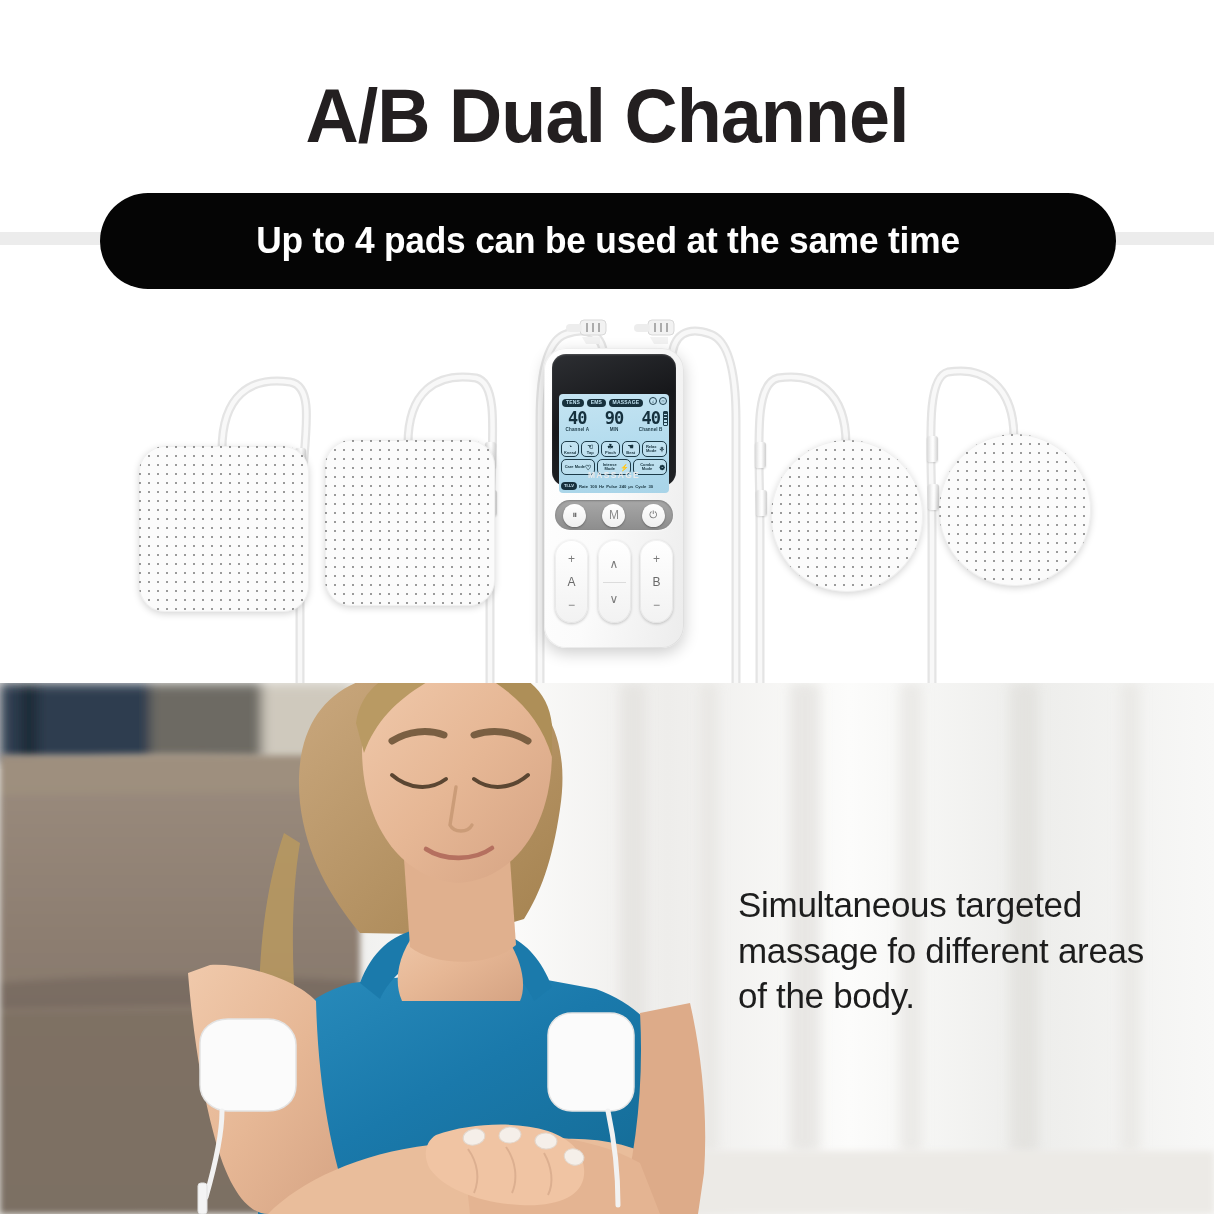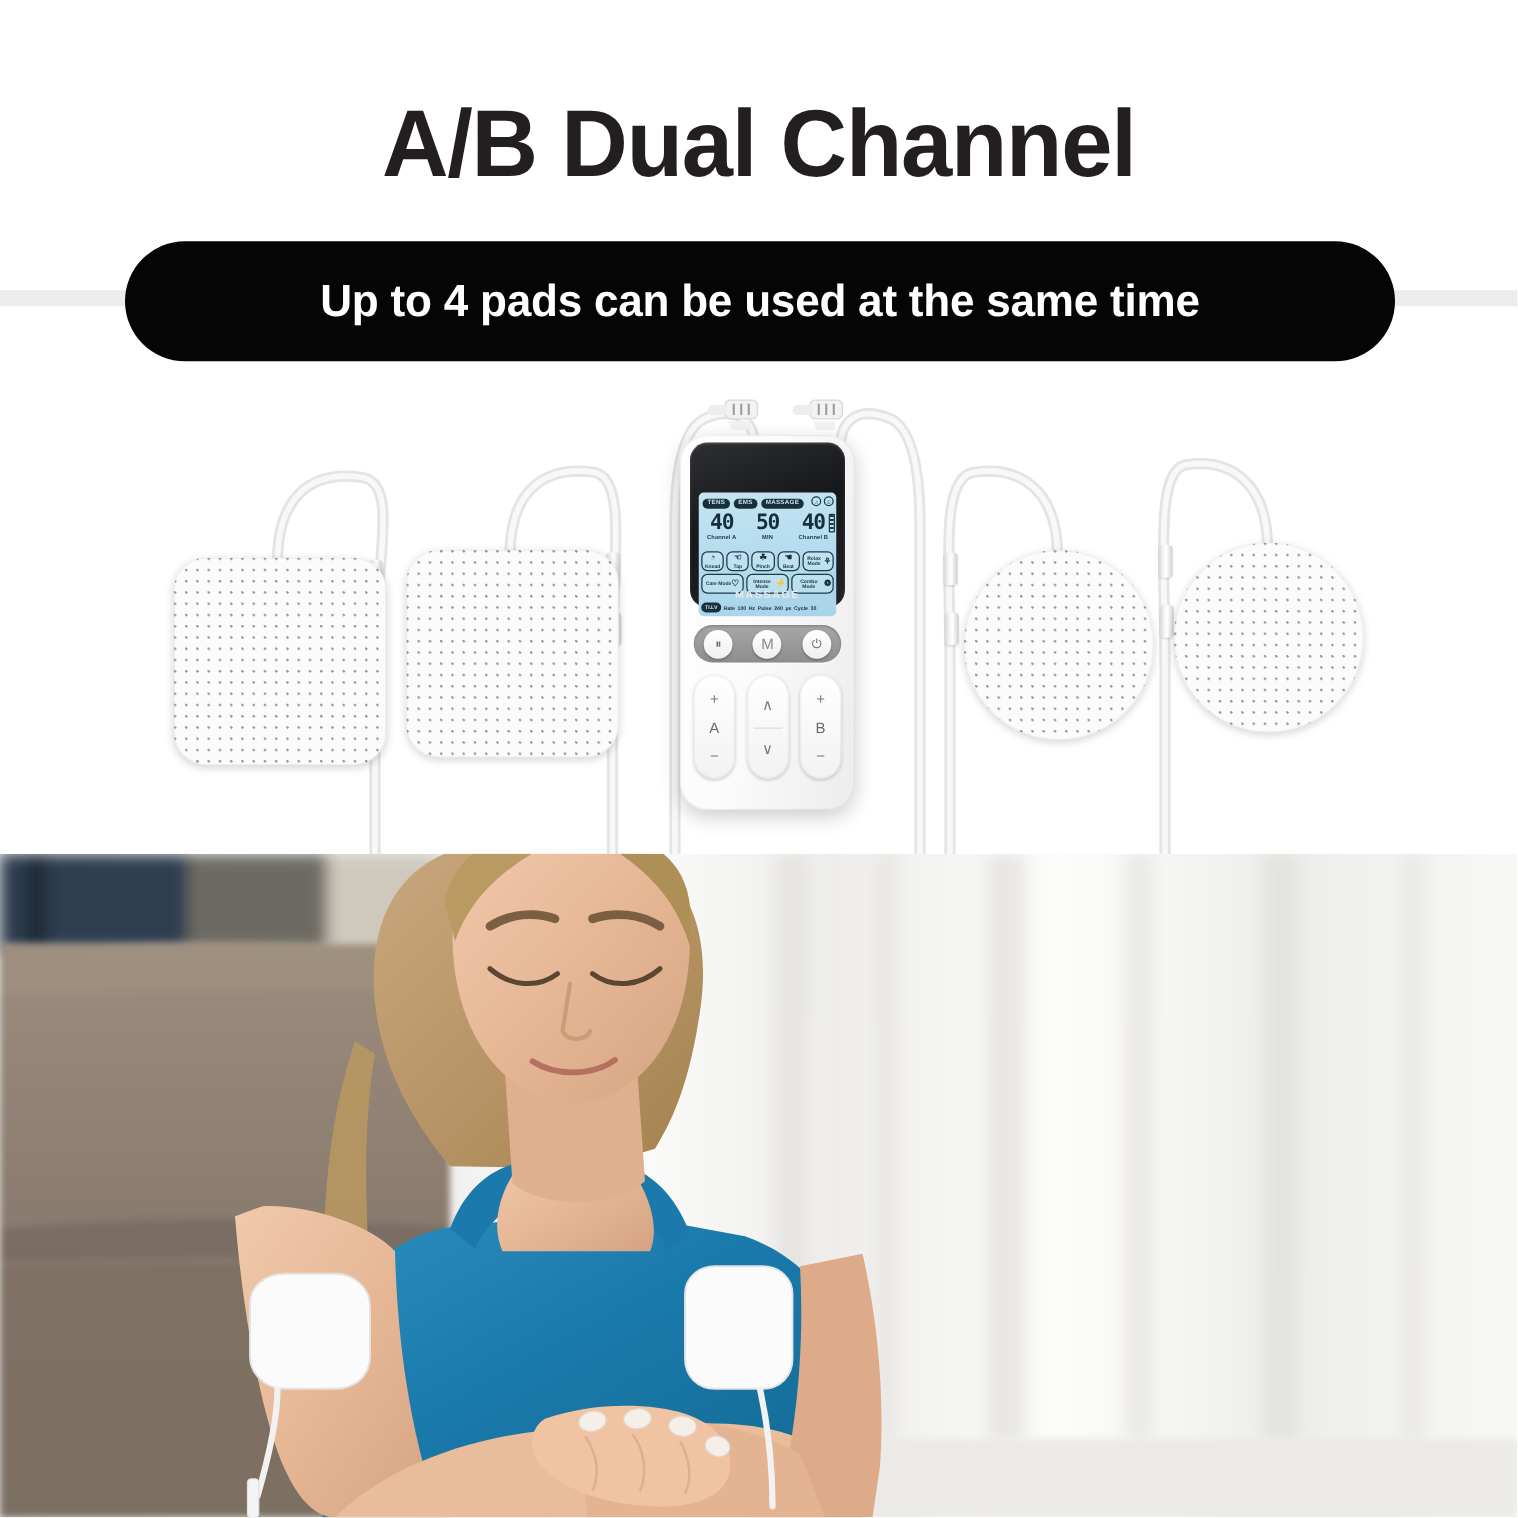--- a/index.html
+++ b/index.html
@@ -279,21 +279,21 @@
             <span class="topicon">♫</span>
             <span class="topicon">☉</span>
           </div>
 
           <div class="lcd-readouts">
             <div class="ro">
               <div class="num">40</div>
               <div class="lbl">Channel A</div>
             </div>
             <div class="ro">
-              <div class="num">50</div>
+              <div class="num">90</div>
               <div class="lbl">MIN</div>
             </div>
             <div class="ro">
               <div class="num">40</div>
               <div class="lbl">Channel B</div>
             </div>
           </div>
           <div class="battery"></div>
 
           <div class="lcd-modes">
@@ -502,14 +502,15 @@
 
       <g>
         <path d="M548,352 C548,340 558,330 572,330 L610,330 C624,330 634,340 634,352 L634,404 C634,418 624,428 610,428 L572,428 C558,428 548,418 548,404 Z" fill="#fbfbfb" stroke="#e3e3e3" stroke-width="1.5"></path>
         <path d="M608,428 C614,456 618,492 618,522" stroke="#f2f2f2" stroke-width="5" fill="none" stroke-linecap="round"></path>
       </g>
 
       <rect x="0" y="0" width="1214" height="531" fill="none"></rect>
     </svg>
   </div>
 
+  <div class="caption">Simultaneous targeted massage fo different areas of the body.</div>
 
 </div>
 
 </body></html>

